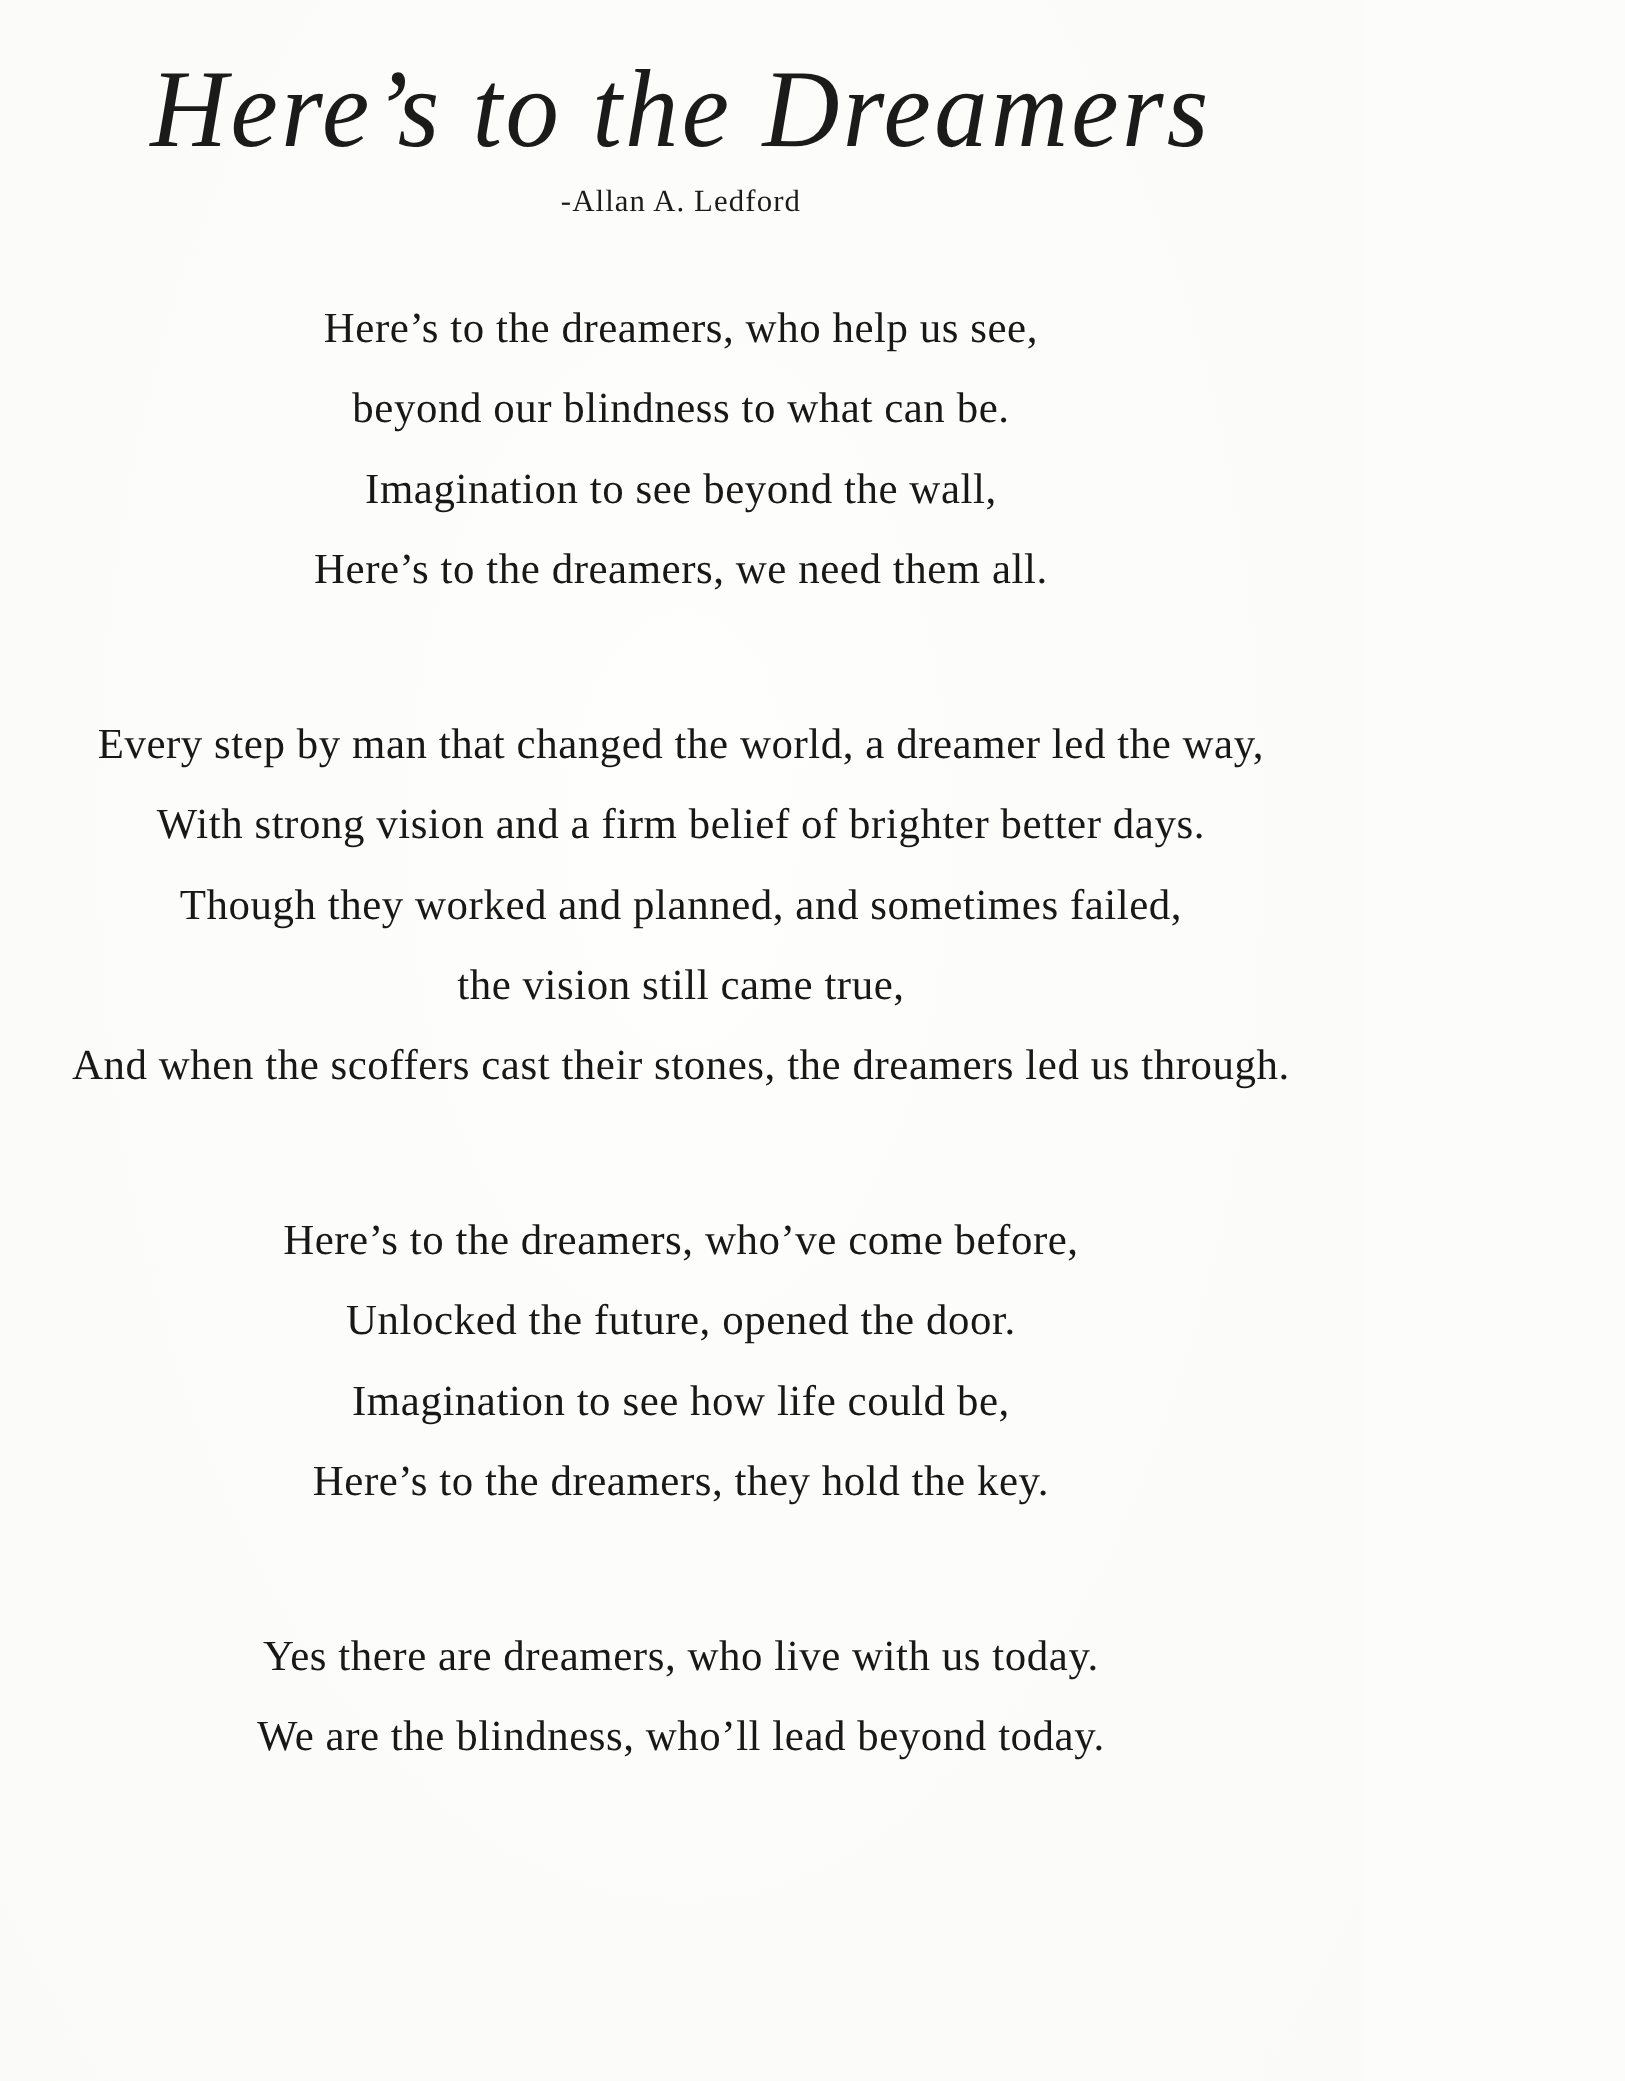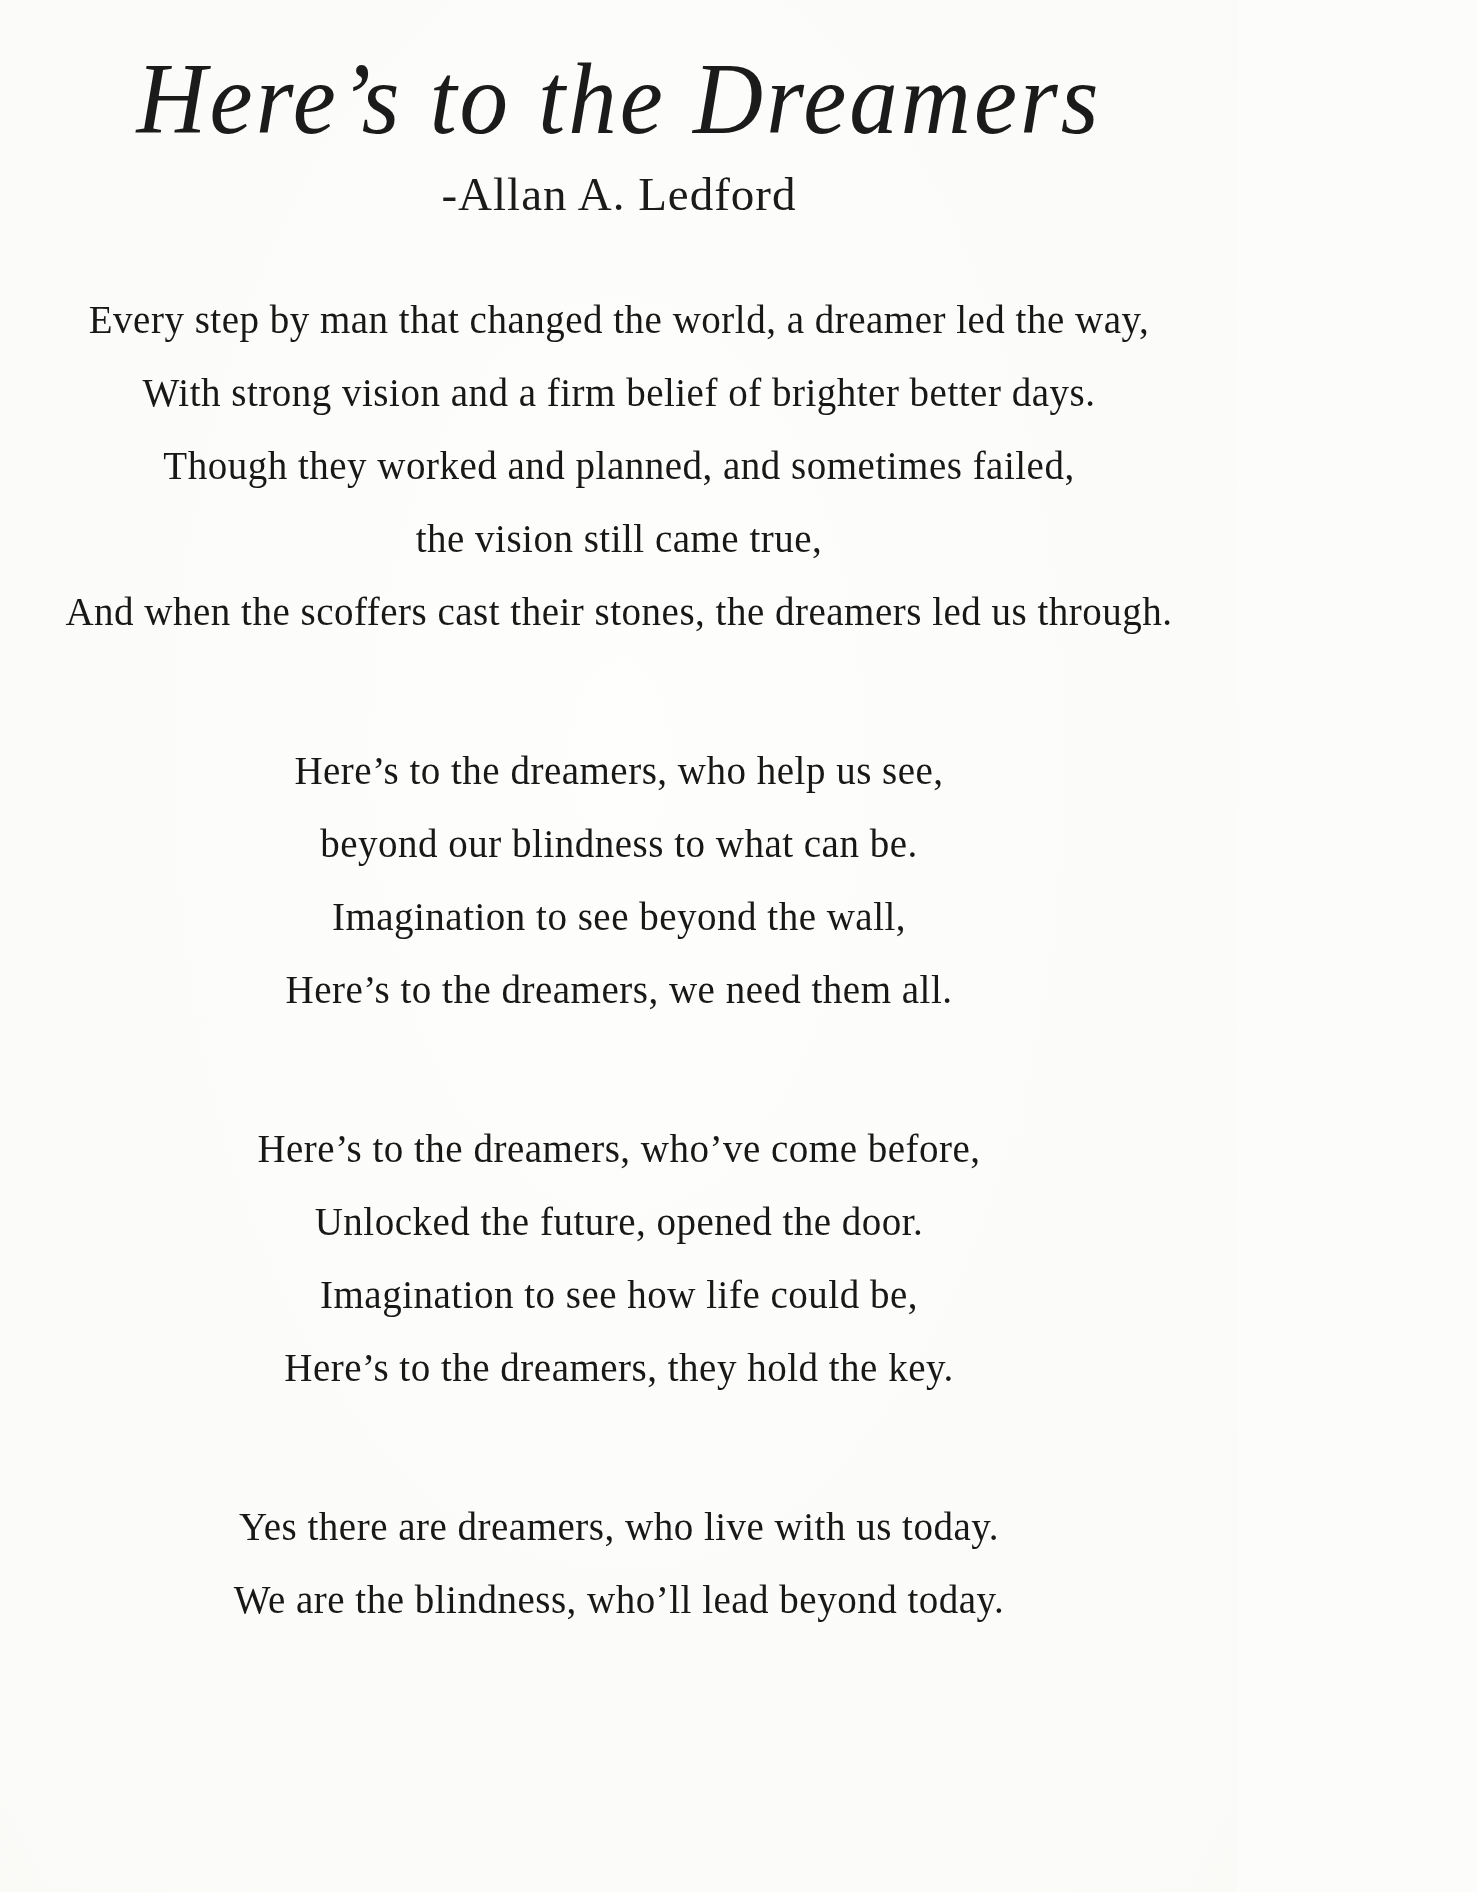--- a/index.html
+++ b/index.html
@@ -31,21 +31,21 @@
     font-style: italic;
     font-weight: 400;
     font-size: 97px;
     line-height: 1.25;
     letter-spacing: 3px;
     color: #1b1b1b;
     transform: scaleY(1.04);
   }
   .author {
     margin-top: 10px;
-    font-size: 47px;
+    font-size: 28px;
     line-height: 1.1;
     letter-spacing: 1px;
     color: #1b1b1b;
   }
   .poem {
     margin-top: 62px;
   }
   .stanza {
     margin: 0 0 86px 0;
   }
@@ -65,32 +65,32 @@
 
 <div class="page">
 
   <h1 class="title">Here’s to the Dreamers</h1>
 
   <div class="author">-Allan A. Ledford</div>
 
   <div class="poem">
 
     <div class="stanza">
+      <div class="line">Here’s to the dreamers, who help us see,</div>
+      <div class="line">beyond our blindness to what can be.</div>
+      <div class="line">Imagination to see beyond the wall,</div>
+      <div class="line">Here’s to the dreamers, we need them all.</div>
+    </div>
+
+    <div class="stanza">
       <div class="line">Every step by man that changed the world, a dreamer led the way,</div>
       <div class="line">With strong vision and a firm belief of brighter better days.</div>
       <div class="line">Though they worked and planned, and sometimes failed,</div>
       <div class="line">the vision still came true,</div>
       <div class="line">And when the scoffers cast their stones, the dreamers led us through.</div>
-    </div>
-
-    <div class="stanza">
-      <div class="line">Here’s to the dreamers, who help us see,</div>
-      <div class="line">beyond our blindness to what can be.</div>
-      <div class="line">Imagination to see beyond the wall,</div>
-      <div class="line">Here’s to the dreamers, we need them all.</div>
     </div>
 
     <div class="stanza">
       <div class="line">Here’s to the dreamers, who’ve come before,</div>
       <div class="line">Unlocked the future, opened the door.</div>
       <div class="line">Imagination to see how life could be,</div>
       <div class="line">Here’s to the dreamers, they hold the key.</div>
     </div>
 
     <div class="stanza">

